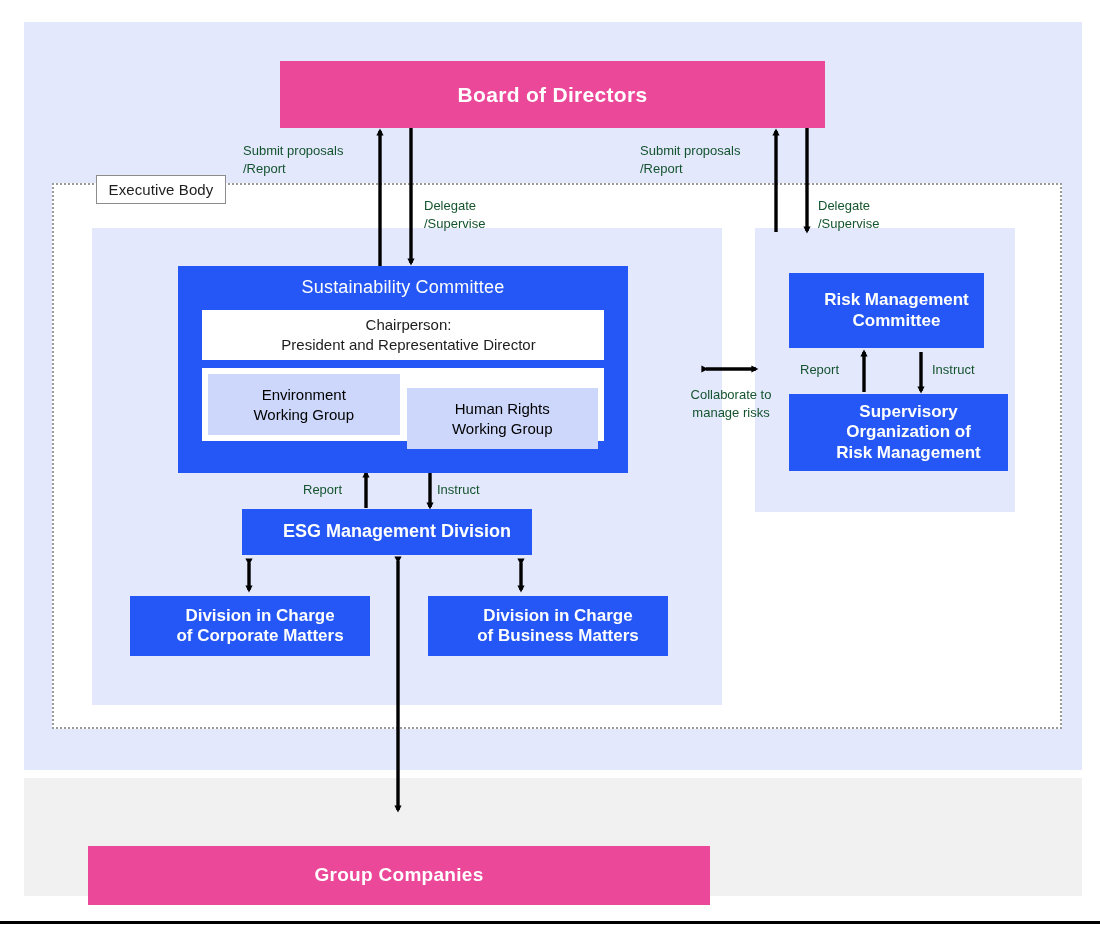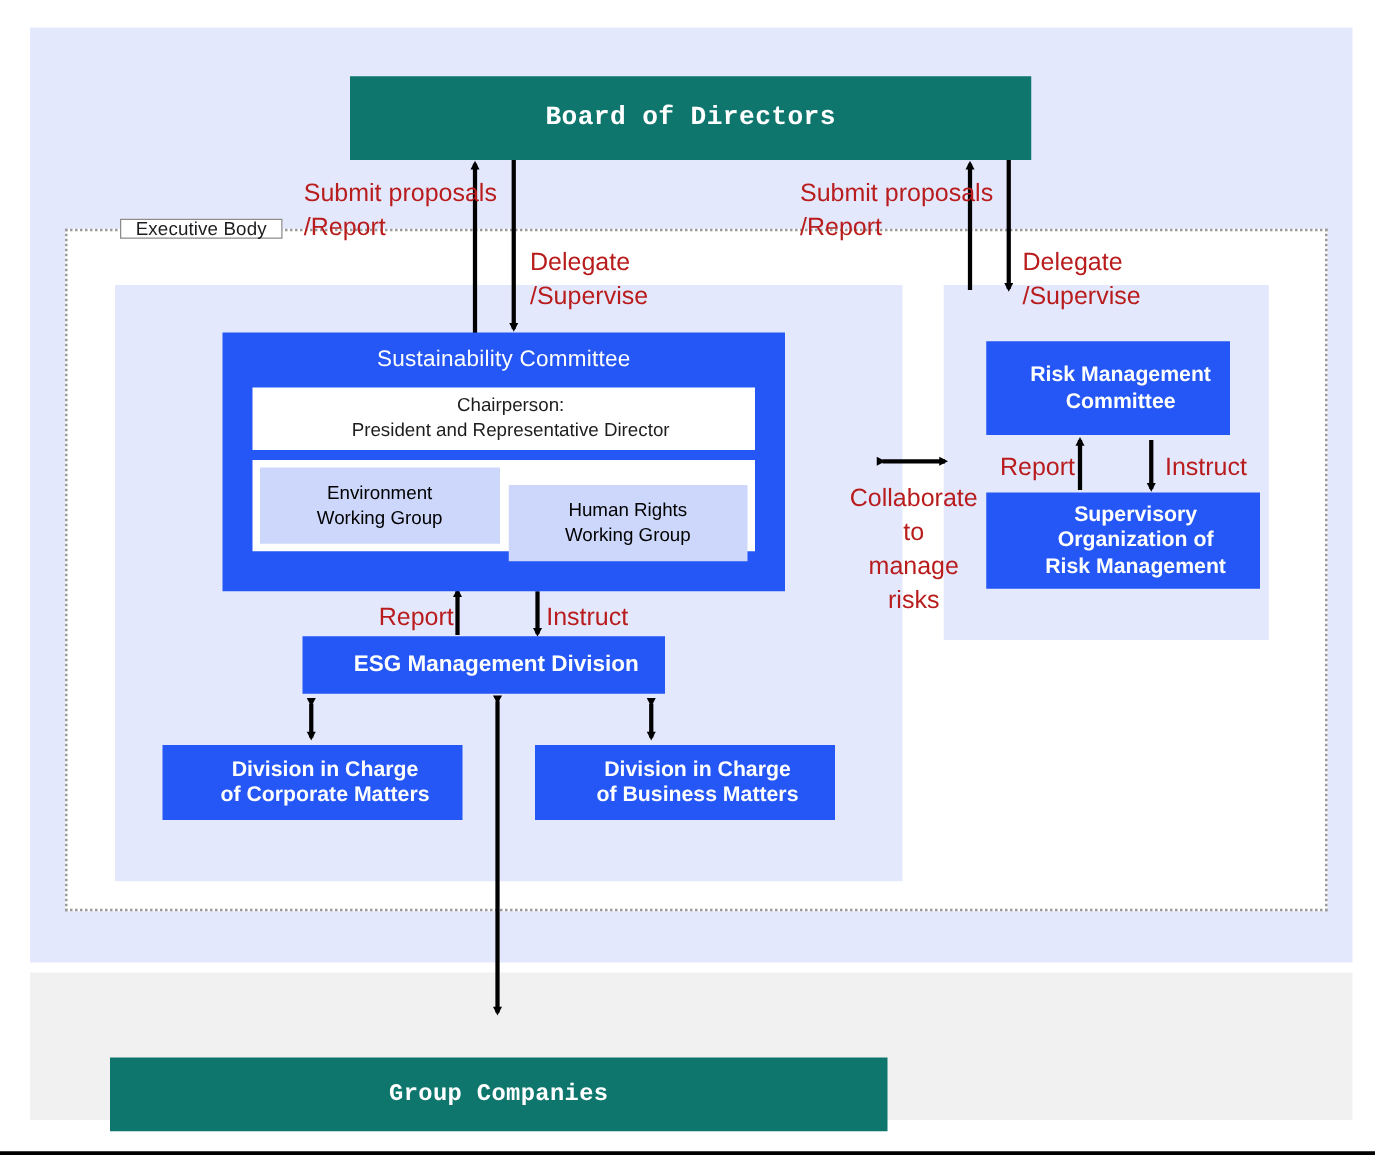--- a/index.html
+++ b/index.html
@@ -27,21 +27,21 @@
 
   
   .exec-region{
     position:absolute;left:52px;top:183px;width:1010px;height:546px;
     background:#ffffff;
     border:2px dotted #9a9a9a;
     box-sizing:border-box;
   }
   .exec-label{
     position:absolute;left:96px;top:175px;
-    width:130px;height:16px;
+    width:130px;height:29px;
     background:#ffffff;
     border:1.5px solid #8c8c8c;
     box-sizing:border-box;
     display:flex;align-items:center;justify-content:center;
     font-size:15px;color:#1d1d1d;
     letter-spacing:.1px;
   }
 
   
   .panel-left{
@@ -56,21 +56,21 @@
   
   .box{
     position:absolute;
     display:flex;align-items:center;justify-content:center;
     text-align:center;
     color:#ffffff;
     font-weight:bold;
     line-height:1.2;
     box-sizing:border-box;
   }
-  .box-light{background:#0f766e;font-family:Liberation Mono, monospace;}
+  .box-light{background:#ec4899;}
   .box-deep{background:#2457f5;padding-left:20px;}
 
   .board{left:280px;top:61px;width:545px;height:67px;font-size:21px;letter-spacing:.3px;}
   .group-companies{left:88px;top:816px;width:622px;height:59px;font-size:19px;letter-spacing:.3px;margin-top:30px;}
 
   .sustain{
     left:178px;top:266px;width:450px;height:207px;
     display:block;padding:0;
   }
   .sustain-title{
@@ -96,21 +96,21 @@
 
   .rmc{left:789px;top:273px;width:195px;height:75px;font-size:17px;}
   .soorm{left:789px;top:394px;width:219px;height:77px;font-size:17px;}
 
   .esg{left:242px;top:509px;width:290px;height:46px;font-size:18px;}
   .div-corp{left:130px;top:596px;width:240px;height:60px;font-size:17px;}
   .div-bus{left:428px;top:596px;width:240px;height:60px;font-size:17px;}
 
   
   .lbl{
-    position:absolute;color:#b91c1c;font-size:20px;line-height:1.35;
+    position:absolute;color:#14532d;font-size:13px;line-height:1.35;
     white-space:pre-line;
   }
   .lbl.center{text-align:center;}
 
   .lbl-sp-left{left:243px;top:142px;}
   .lbl-del-left{left:424px;top:197px;}
   .lbl-sp-right{left:640px;top:142px;}
   .lbl-del-right{left:818px;top:197px;}
   .lbl-report-mid{left:303px;top:481px;}
   .lbl-instruct-mid{left:437px;top:481px;}

